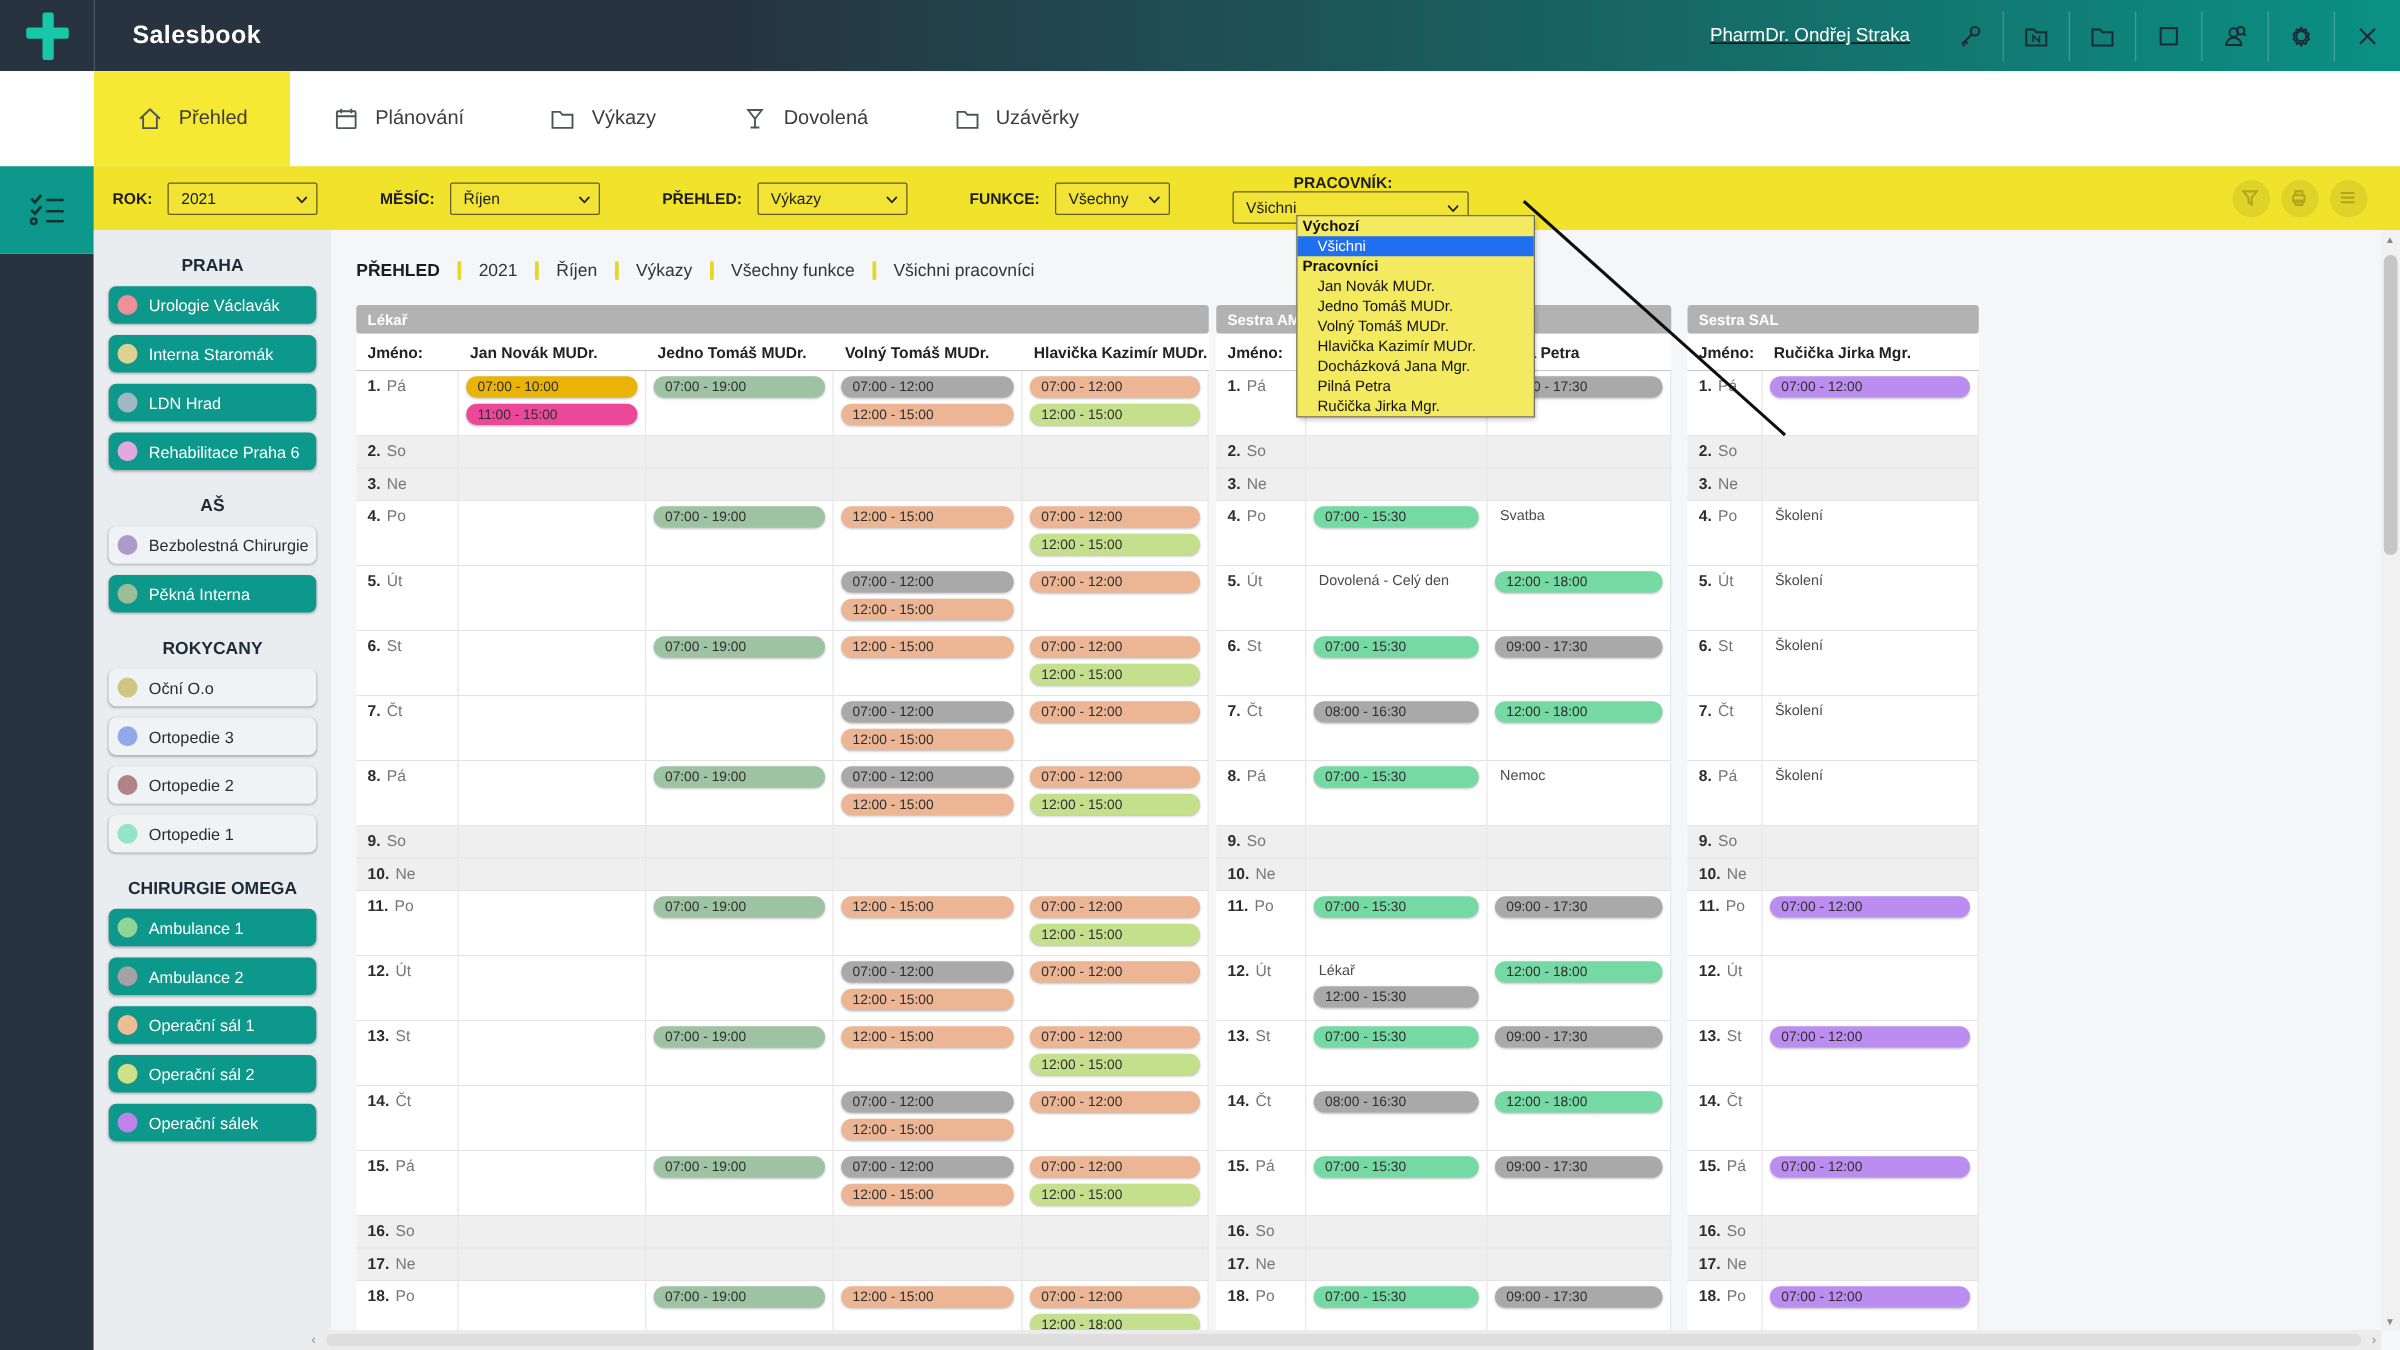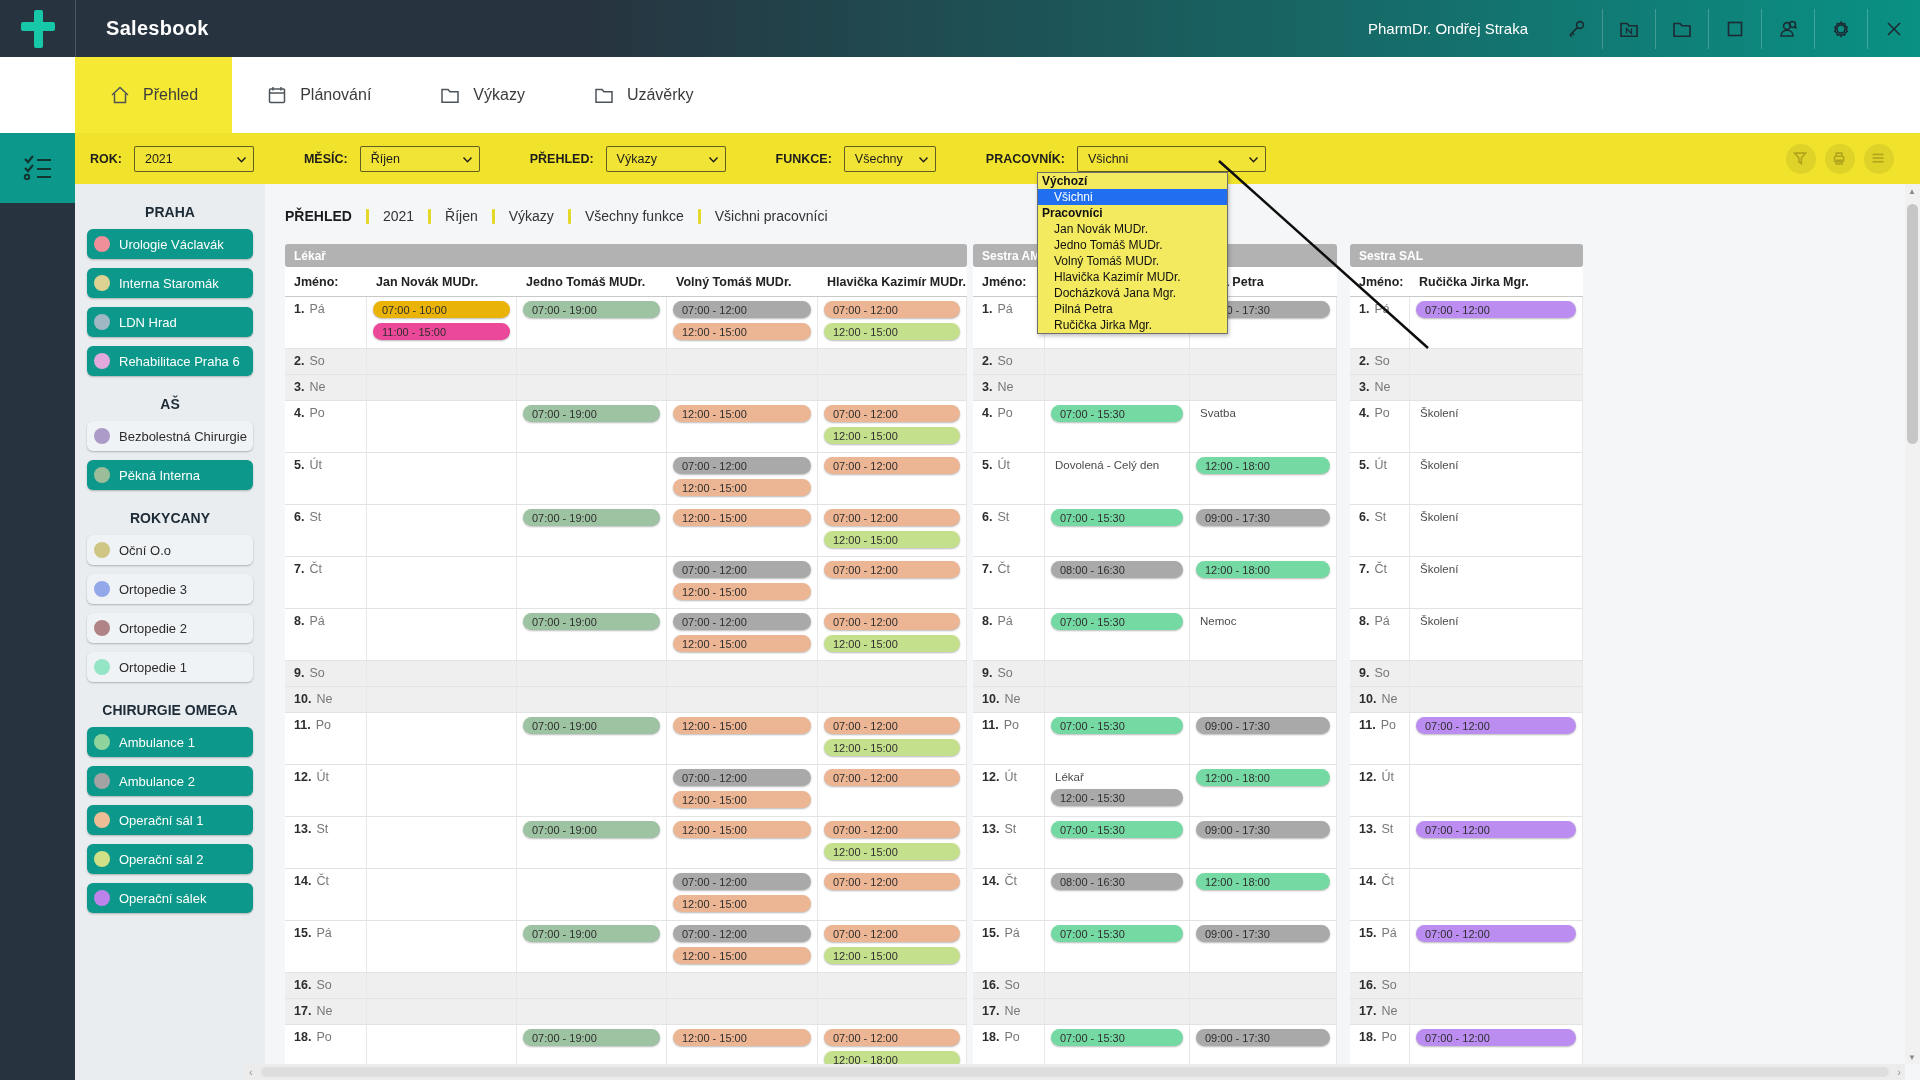--- a/index.html
+++ b/index.html
@@ -6,21 +6,21 @@
   .app{position:relative;width:1920px;height:1080px;overflow:hidden;background:#f5f6f7;
        font-family:"Liberation Sans","DejaVu Sans",sans-serif;-webkit-font-smoothing:antialiased;}
   
   .topbar{position:absolute;left:0;top:0;width:1920px;height:57px;
           background:linear-gradient(90deg,#27333f 0%,#27333f 30%,#0a9184 100%);display:flex;align-items:center;}
   .logo{width:75px;height:57px;display:flex;align-items:center;justify-content:center;border-right:1px solid rgba(255,255,255,.18);}
   .logo .plus{position:relative;width:34px;height:38px;}
   .logo .plus:before{content:"";position:absolute;left:13px;top:0;width:9px;height:38px;background:#17c8a8;border-radius:2px;}
   .logo .plus:after{content:"";position:absolute;left:0;top:12px;width:34px;height:9px;background:#17c8a8;border-radius:2px;}
   .app-title{color:#fff;font-size:20px;font-weight:bold;margin-left:30px;letter-spacing:.3px;}
-  .top-right{margin-left:auto;display:flex;align-items:center;height:100%;}
+  .top-right{margin-left:auto;display:flex;align-items:center;height:100%;text-decoration:underline;}
   .username{color:#fff;font-size:15px;margin-right:22px;}
   .top-ico{width:52px;height:40px;display:flex;align-items:center;justify-content:center;border-left:1px solid rgba(255,255,255,.22);cursor:pointer;}
   .top-ico:first-of-type{border-left:none;}
   .top-ico svg{stroke:#1c2a33;fill:none;stroke-width:1.6;}
   
   .tabbar{position:absolute;left:0;top:57px;width:1920px;height:76px;background:#fff;display:flex;align-items:stretch;}
   .tab-arrow{position:absolute;left:54px;top:30px;color:#8b8b8b;font-size:15px;}
   .tabs{display:flex;margin-left:75px;}
   .tab{display:flex;align-items:center;gap:12px;padding:0 34px;font-size:16px;color:#3c3c3c;cursor:pointer;}
   .tab.active{background:#f6e933;}
@@ -168,20 +168,28 @@
           <span>Plánování</span>
         </div>
         <div class="tab">
           <svg width="22" height="22" viewBox="0 0 22 22">
             <path d="M3 5.5 h6 l2 2.3 h8 v10.5 h-16 z"></path>
           </svg>
           <span>Výkazy</span>
         </div>
         <div class="tab">
           <svg width="22" height="22" viewBox="0 0 22 22">
+            <path d="M5.5 4 L11 11 L16.5 4 z"></path>
+            <line x1="11" y1="11" x2="11" y2="18"></line>
+            <line x1="7.5" y1="18" x2="14.5" y2="18"></line>
+          </svg>
+          <span>Dovolená</span>
+        </div>
+        <div class="tab">
+          <svg width="22" height="22" viewBox="0 0 22 22">
             <path d="M3 5.5 h6 l2 2.3 h8 v10.5 h-16 z"></path>
           </svg>
           <span>Uzávěrky</span>
         </div>
       </div>
   </div>
 
   <div class="filterbar">
     <div id="filters" style="display:flex;align-items:center;">
         <div class="f-item" style="margin-left: 15px;">
@@ -213,21 +221,21 @@
         </div>
         <div class="f-item" style="margin-left: 50px;">
           <span class="f-label">FUNKCE:</span>
           <div class="select" style="width:92px">
             <span>Všechny</span>
             <svg class="chev" viewBox="0 0 9 6">
               <path d="M0.5 0.5 L4.5 4.8 L8.5 0.5" fill="none" stroke="#1d1d1d" stroke-width="1.4"></path>
             </svg>
           </div>
         </div>
-        <div class="f-item" style="margin-left: 50px;">
+        <div class="f-item" style="margin-left: 50px; flex-direction: column;">
           <span class="f-label">PRACOVNÍK:</span>
           <div class="select" style="width:189px">
             <span>Všichni</span>
             <svg class="chev" viewBox="0 0 9 6">
               <path d="M0.5 0.5 L4.5 4.8 L8.5 0.5" fill="none" stroke="#1d1d1d" stroke-width="1.4"></path>
             </svg>
           </div>
         </div>
       </div>
     <div class="f-actions" id="fActions">

